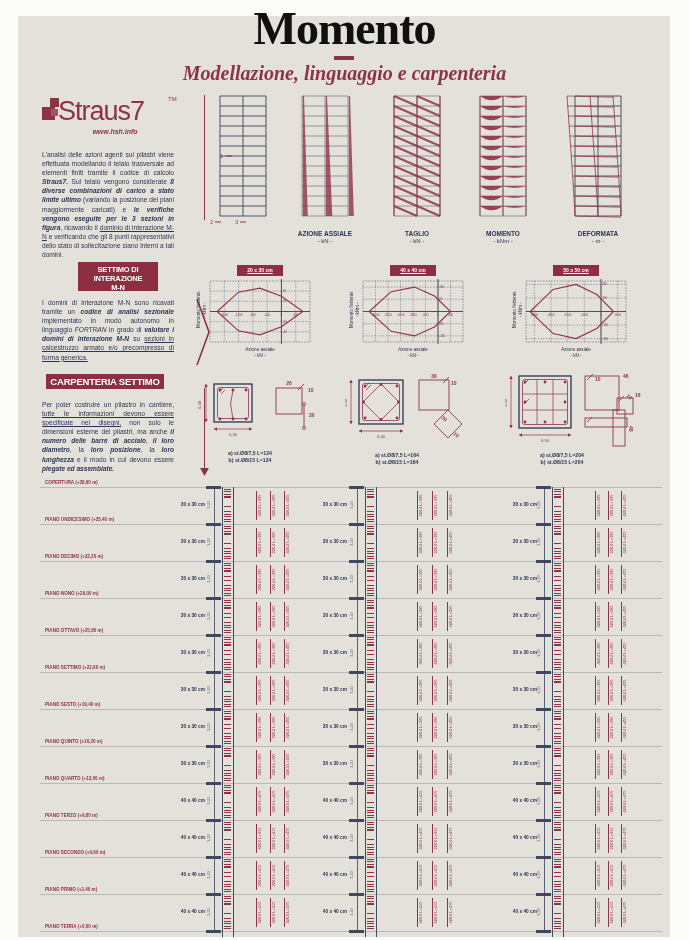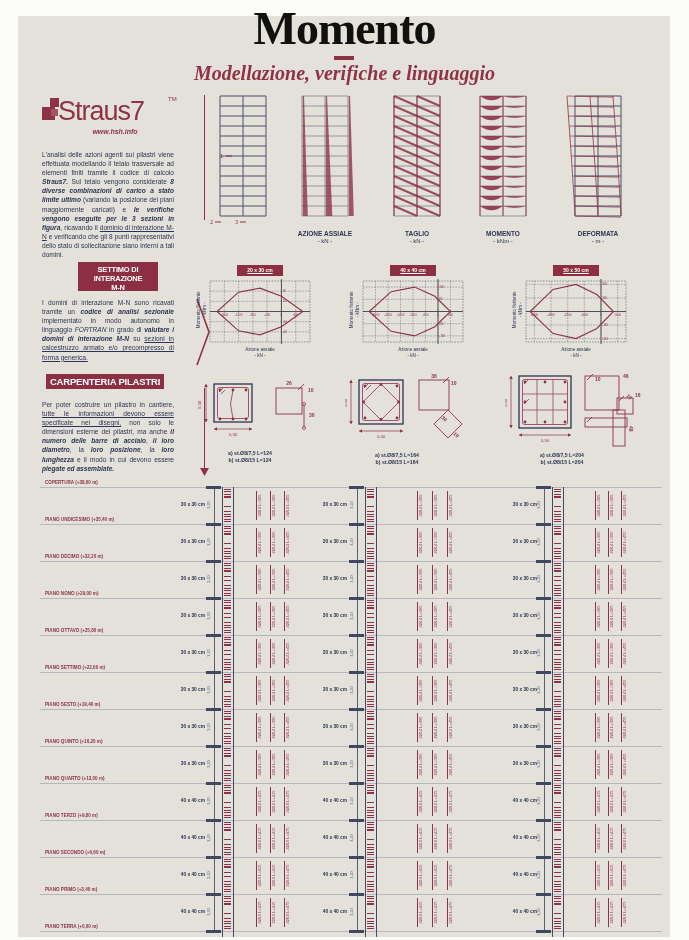--- a/index.html
+++ b/index.html
@@ -40,36 +40,36 @@
   .dim-text{font-size:3.8px;color:#56607a;white-space:nowrap;}
   svg text{font-family:"Liberation Sans",sans-serif;}
 </style>
 </head>
 <body>
 
 <div id="poster" class="abs"></div>
 
 <div id="title" class="abs">Momento</div>
 <div id="title-dash" class="abs"></div>
-<div id="subtitle" class="abs">Modellazione, verifiche e linguaggio</div>
+<div id="subtitle" class="abs">Modellazione, linguaggio e carpenteria</div>
 
 <div class="abs logo-sq" style="left:42px;top:107px;width:13px;height:13px;"></div>
 <div class="abs logo-sq" style="left:50px;top:98px;width:9px;height:9px;"></div>
 <div class="abs logo-sq" style="left:51px;top:109px;width:7px;height:7px;background:#a05565;"></div>
 <div id="logo-word" class="abs">Straus7</div>
 <div id="logo-tm" class="abs">TM</div>
 <div id="logo-url" class="abs">www.hsh.info</div>
 
 <div class="abs para" style="left:42px;top:150px;"><span>L'analisi delle azioni agenti sui pilastri viene effettuata modellando il telaio trasversale ad elementi finiti tramite il codice di calcolo </span><span style="font-weight: 700; font-style: italic;">Straus7.</span><span> Sul telaio vengono considerate </span><span style="font-weight: 700; font-style: italic;">8 diverse combinazioni di carico a stato limite ultimo</span><span> (variando la posizione dei piani maggiormente caricati) e </span><span style="font-weight: 700; font-style: italic;">le verifiche vengono eseguite per le 3 sezioni in figura</span><span>, ricavando il </span><u>dominio di interazione M-N</u><span> e verificando che gli 8 punti rappresentativi dello stato di sollecitazione siano interni a tali domini.</span></div>
 <div id="banner-domini" class="abs banner">
   <div>SETTIMO DI INTERAZIONE</div>
   <div>M-N</div>
 </div>
 <div class="abs para" style="left:42px;top:298px;"><span>I domini di interazione M-N sono ricavati tramite un </span><span style="font-weight: 700; font-style: italic;">codice di analisi sezionale</span><span> implementato in modo autonomo in linguaggio </span><span style="font-style: italic;">FORTRAN</span><span> in grado di </span><span style="font-weight: 700; font-style: italic;">valutare i domini di interazione M-N</span><span> su </span><u>sezioni in calcestruzzo armato e/o precompresso di forma generica.</u></div>
-<div id="banner-carp" class="abs banner">CARPENTERIA PILASTRI</div>
+<div id="banner-carp" class="abs banner">CARPENTERIA SETTIMO</div>
 <div class="abs para" style="left:42px;top:400px;"><span>Per poter costruire un pilastro in cantiere, </span><u>tutte le informazioni devono essere specificate nei disegni,</u><span> non solo le dimensioni esterne dei pilastri, ma anche </span><span style="font-weight: 700; font-style: italic;">il numero delle barre di acciaio</span><span>, </span><span style="font-weight: 700; font-style: italic;">il loro diametro</span><span>, la </span><span style="font-weight: 700; font-style: italic;">loro posizione</span><span>, la </span><span style="font-weight: 700; font-style: italic;">loro lunghezza</span><span> e il modo in cui devono essere </span><span style="font-weight: 700; font-style: italic;">piegate ed assemblate.</span></div>
 
 <div class="abs divider" style="left:204px;top:95px;width:1px;height:125px;"></div>
 <svg class="abs" style="left:194px;top:296px;" width="18" height="72">
   <polyline points="3,3 15,36 3,69" fill="none" stroke="#8e3247" stroke-width="1.6"></polyline>
 </svg>
 <div class="abs divider" style="left:204px;top:388px;width:1px;height:82px;"></div>
 <svg class="abs" style="left:200px;top:468px;" width="9" height="8">
   <polygon points="0,0 9,0 4.5,8" fill="#8e3247"></polygon>
 </svg>

